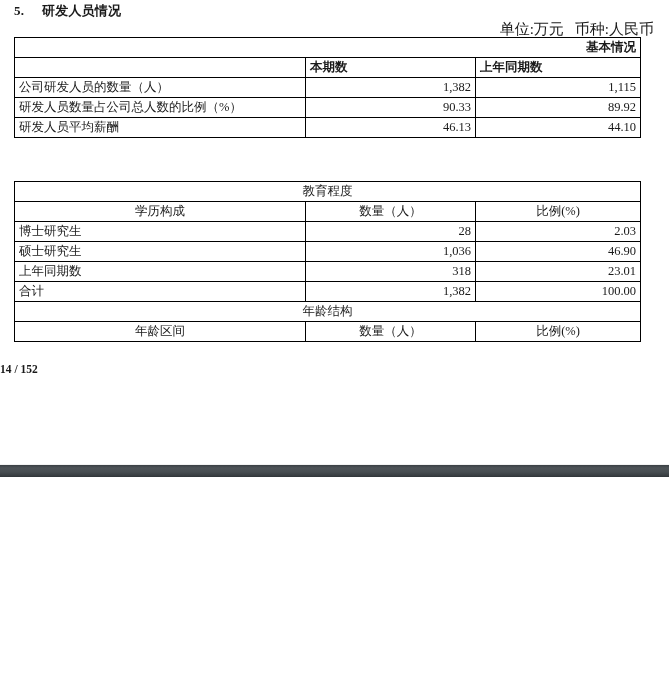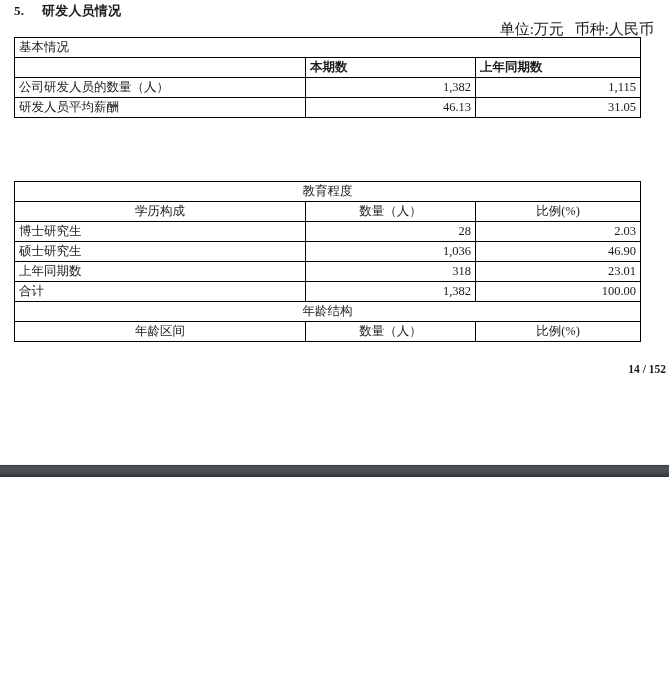--- a/index.html
+++ b/index.html
@@ -65,22 +65,22 @@
     vertical-align: middle;
     box-sizing: border-box;
     overflow: hidden;
     white-space: nowrap;
   }
   .c-label { width: 291px; }
   .c-mid   { width: 170px; }
   .c-right { width: 165px; }
 
   td.span-head {
-    text-align: left;
-    font-weight: normal;
+    text-align: right;
+    font-weight: bold;
   }
   td.sub-head {
     text-align: center;
     margin-top: 48px;
   }
   td.sub-head-bold {
     text-align: left;
     font-weight: bold;
   }
   td.txt { text-align: left; }
@@ -88,21 +88,21 @@
   td.blank { }
 
   #table-basic { top: 37px; }
   #table-education { top: 181px; }
 
   .page-number {
     position: absolute;
     left: 0;
     top: 363px;
     width: 666px;
-    text-align: right;
+    text-align: left;
     font-size: 11.5px;
     font-weight: bold;
     color: #1a1a1a;
   }
 
   .page-separator {
     position: absolute;
     left: 0;
     top: 464px;
     width: 669px;
@@ -141,23 +141,28 @@
         <td class="blank"></td>
         <td class="sub-head-bold">本期数</td>
         <td class="sub-head-bold">上年同期数</td>
       </tr>
       <tr>
         <td class="txt">公司研发人员的数量（人）</td>
         <td class="num">1,382</td>
         <td class="num">1,115</td>
       </tr>
       <tr>
+        <td class="txt">研发人员数量占公司总人数的比例（%）</td>
+        <td class="num">90.33</td>
+        <td class="num">89.92</td>
+      </tr>
+      <tr>
         <td class="txt">研发人员平均薪酬</td>
         <td class="num">46.13</td>
-        <td class="num">31.05</td>
+        <td class="num">44.10</td>
       </tr>
     </tbody>
   </table>
 
   <table class="doc-table" id="table-education">
     <colgroup>
       <col class="c-label">
         <col class="c-mid">
         <col class="c-right">
     </colgroup>

